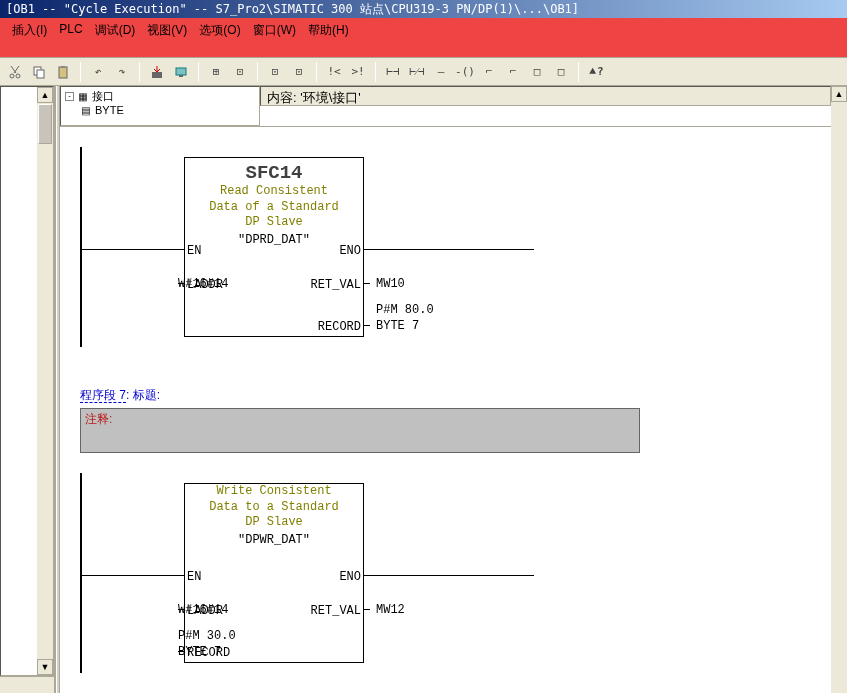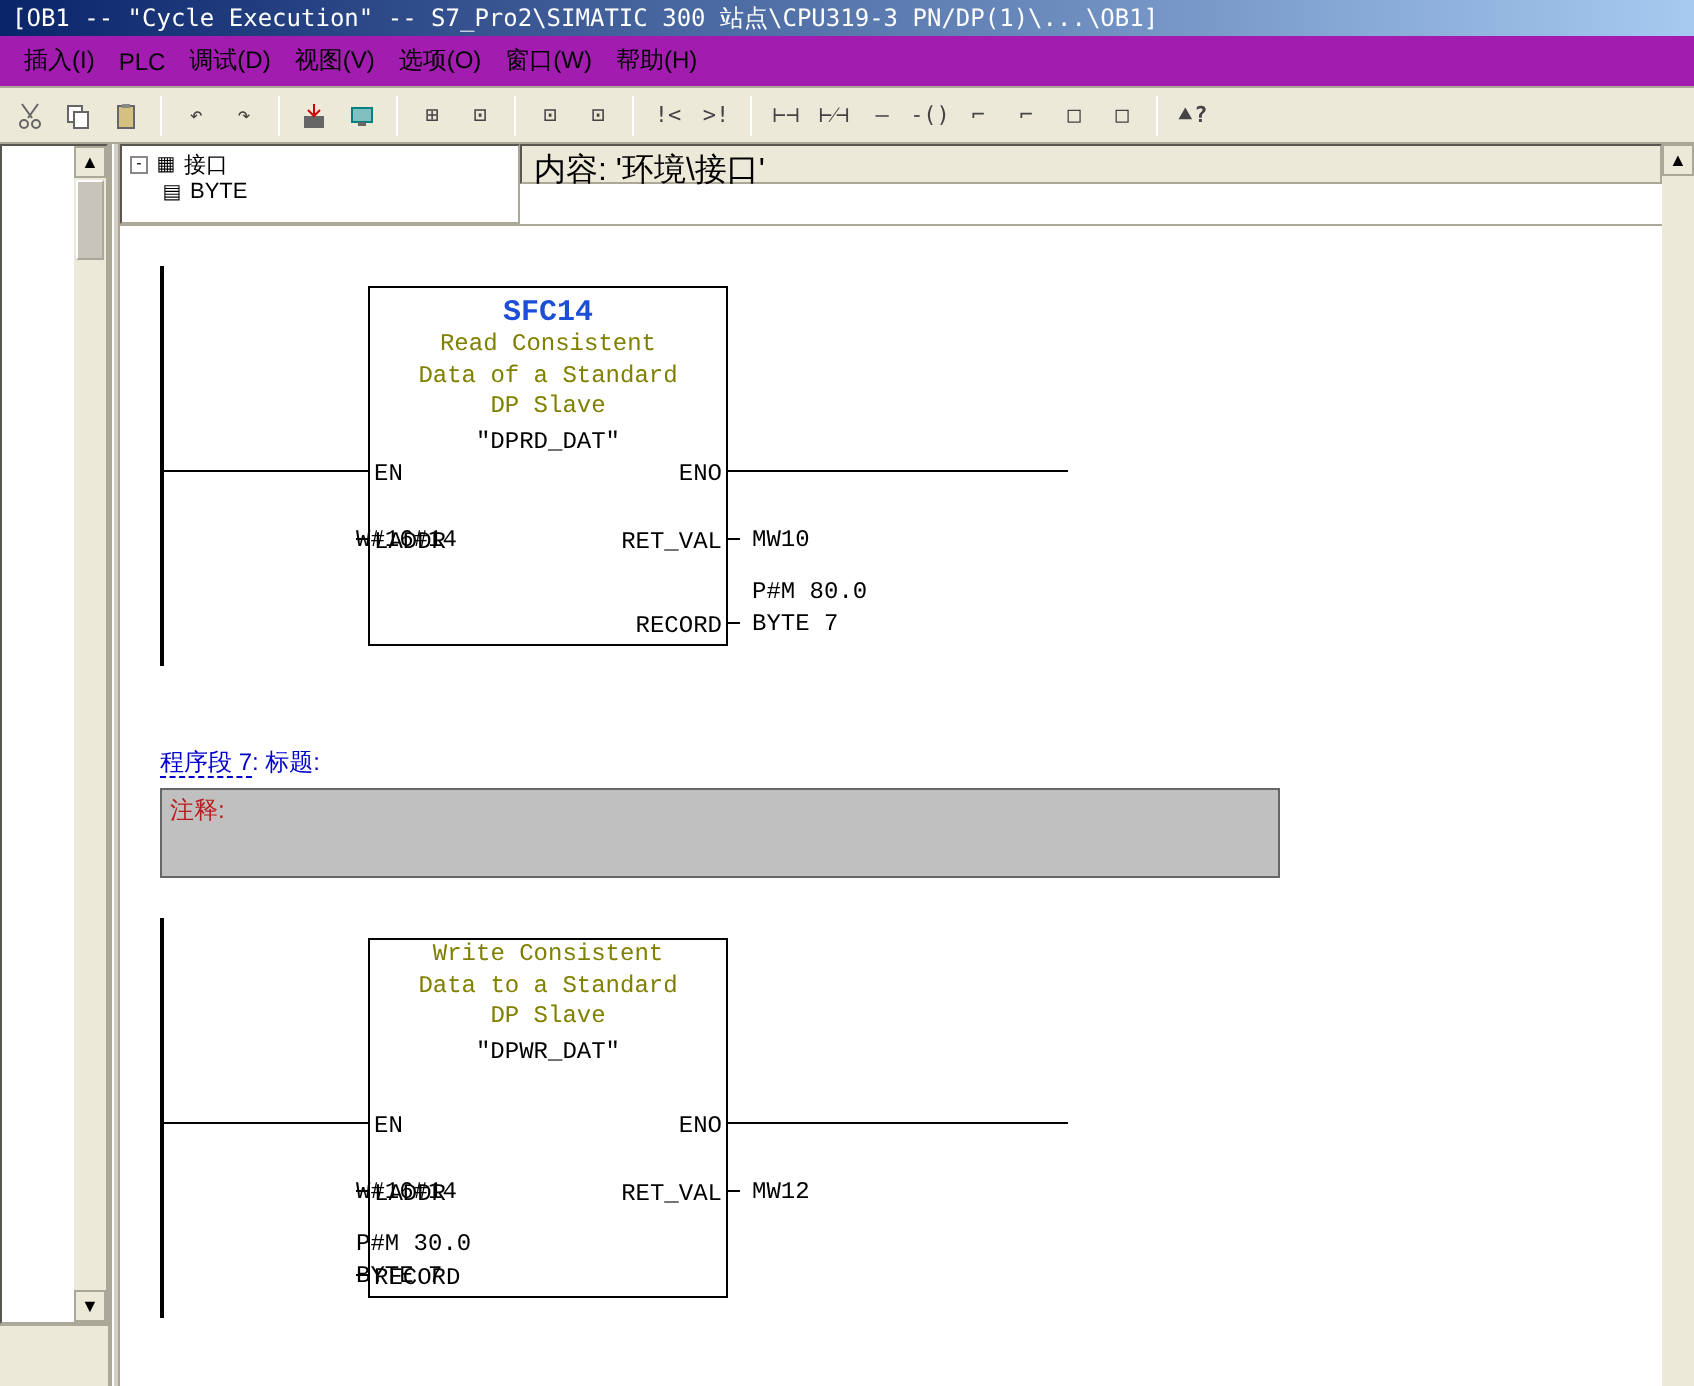--- a/index.html
+++ b/index.html
@@ -1,49 +1,49 @@
 <!DOCTYPE html>
 <html><head>
 <meta charset="utf-8">
 <style>
 * { box-sizing: border-box; margin: 0; padding: 0; }
 body { font-family: "SimSun", "Microsoft YaHei", sans-serif; font-size: 12px; background: #d4d0c8; width: 847px; height: 693px; overflow: hidden; }
 .titlebar { background: linear-gradient(to right, #0a246a, #a6caf0); color: #fff; padding: 3px 6px; font-size: 12px; font-family: "SimSun", monospace; height: 18px; line-height: 12px; white-space: nowrap; overflow: hidden; }
-.menubar { background: #a21caf; border-bottom: 1px solid #aca899; padding: 2px 6px; height: 26px; display: flex; gap: 0; align-items: center; }
+.menubar { background: #ef4444; border-bottom: 1px solid #aca899; padding: 2px 6px; height: 40px; display: flex; gap: 0; }
 .menu-item { padding: 2px 6px; cursor: default; color: #000; }
 .toolbar { background: #ece9d8; border-bottom: 1px solid #aca899; padding: 2px 4px; height: 28px; display: flex; align-items: center; gap: 2px; }
 .tool-sep { width: 1px; height: 20px; background: #aca899; margin: 0 4px; border-right: 1px solid #fff; }
 .tool-btn { width: 22px; height: 22px; display: flex; align-items: center; justify-content: center; border: 1px solid transparent; cursor: pointer; font-family: monospace; font-size: 11px; color: #444; }
 .workspace { display: flex; height: 625px; }
 .left-panel { width: 56px; background: #ece9d8; border-right: 2px solid #aca899; display: flex; flex-direction: column; }
 .left-inner { flex: 1; background: #fff; margin: 0 0 0 0; border: 1px inset #aca899; position: relative; }
 .left-scroll { position: absolute; top: 0; right: 0; width: 16px; height: 100%; background: #ece9d8; }
 .scroll-btn { width: 16px; height: 16px; background: #ece9d8; border: 1px solid #aca899; display: flex; align-items: center; justify-content: center; font-size: 9px; }
 .scroll-thumb { width: 14px; height: 40px; margin: 1px; background: #c8c4bc; border: 1px solid #fff; border-right-color: #aca899; border-bottom-color: #aca899; }
 .left-bottom { height: 35px; background: #ece9d8; border-top: 1px solid #aca899; }
 .left-resize { width: 4px; background: #d4d0c8; cursor: col-resize; border-left: 1px solid #fff; border-right: 1px solid #aca899; }
 .main-area { flex: 1; display: flex; flex-direction: column; background: #fff; }
 .top-section { display: flex; border-bottom: 1px solid #aca899; }
 .tree-pane { width: 200px; height: 40px; background: #fff; border: 1px inset #aca899; padding: 2px 4px; overflow: hidden; font-size: 11px; }
 .tree-row { display: flex; align-items: center; gap: 2px; height: 14px; }
 .tree-exp { width: 9px; height: 9px; border: 1px solid #888; display: flex; align-items: center; justify-content: center; font-size: 8px; line-height: 1; cursor: pointer; }
 .tree-icon { width: 14px; height: 12px; display: inline-flex; align-items: center; justify-content: center; font-size: 10px; }
 .name-pane { flex: 1; }
-.content-header { background: #ece9d8; border: 1px inset #aca899; padding: 2px 6px; height: 20px; font-size: 16px; }
+.content-header { background: #ece9d8; border: 1px inset #aca899; padding: 2px 6px; height: 20px; font-size: 13px; }
 .name-header { background: #ece9d8; border: 1px inset #aca899; padding: 1px 4px; height: 18px; font-weight: bold; font-size: 12px; }
 .ladder-area { flex: 1; background: #fff; overflow: auto; padding: 30px 10px 10px 10px; position: relative; height: 588px; }
 .ladder-network { position: relative; margin-left: 10px; }
 .network-header { color: #0000cc; margin: 10px 0 2px 0; padding-bottom: 2px; display: inline-block; }
 .seg-label { border-bottom: 1px dashed #0000cc; }
 .comment-box { background: #c0c0c0; border: 1px solid #666; width: 560px; height: 45px; padding: 2px 4px; color: #b91c1c; margin-bottom: 30px; }
 .fb-block { position: relative; width: 450px; height: 180px; }
 .left-rail { position: absolute; left: 0; top: -10px; bottom: -10px; width: 2px; background: #000; }
 .wire-h { position: absolute; height: 1px; background: #000; }
 .fb-box { position: absolute; border: 1px solid #000; background: #fff; }
-.fb-title { text-align: center; color: #1d4ed8; font-family: "Courier New", monospace; font-size: 15px; font-weight: bold; padding-top: 4px; }
+.fb-title { text-align: center; color: #404040; font-family: "Courier New", monospace; font-size: 19px; font-weight: bold; padding-top: 4px; }
 .fb-desc { text-align: center; color: #808000; font-family: "Courier New", monospace; font-size: 12px; line-height: 1.3; }
 .fb-symname { text-align: center; color: #000; font-family: "Courier New", monospace; font-size: 12px; padding: 2px 0 6px 0; }
 .fb-pin-left { position: absolute; left: 2px; font-family: "Courier New", monospace; font-size: 12px; color: #000; }
 .fb-pin-right { position: absolute; right: 2px; font-family: "Courier New", monospace; font-size: 12px; color: #000; text-align: right; }
 .ext-left { position: absolute; right: 100%; margin-right: 6px; font-family: "Courier New", monospace; font-size: 12px; white-space: nowrap; text-align: right; }
 .ext-right { position: absolute; left: 100%; margin-left: 6px; font-family: "Courier New", monospace; font-size: 12px; white-space: nowrap; }
 .pin-dash { position: absolute; height: 1px; width: 6px; background: #000; }
 .right-scroll { width: 16px; background: #ece9d8; }
 </style>
 </head>

